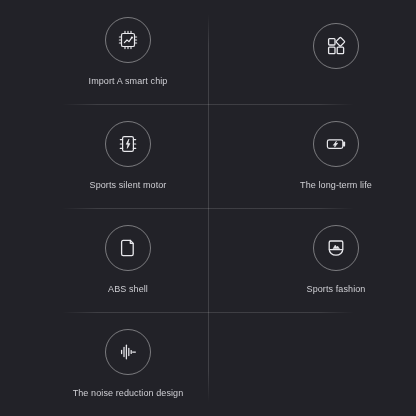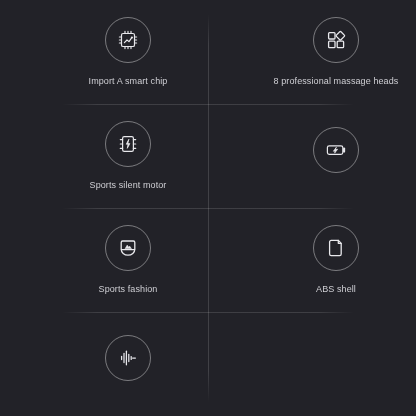--- a/index.html
+++ b/index.html
@@ -126,21 +126,20 @@
       <div class="icon-circle">
         <span>
           <svg width="24" height="24" viewBox="0 0 24 24" fill="none" stroke="#e8e8ec" stroke-width="1.3" stroke-linejoin="round">
             <rect x="4.6" y="4.6" width="6.4" height="6.4" rx="0.9"></rect>
             <rect x="4.6" y="13.2" width="6.4" height="6.4" rx="0.9"></rect>
             <rect x="13.2" y="13.2" width="6.4" height="6.4" rx="0.9"></rect>
             <rect x="13.1" y="4.5" width="6.5" height="6.5" rx="0.9" transform="rotate(45 16.35 7.75)"></rect>
           </svg>
         </span>
       </div>
-      <div class="cell-label">8 professional massage heads</div>
     </div>
   </div>
 
   <div class="cell">
     <div class="cell-inner">
       <div class="icon-circle">
         <span>
           <svg width="24" height="24" viewBox="0 0 24 24" fill="none" stroke="#e8e8ec" stroke-width="1.2" stroke-linecap="round" stroke-linejoin="round">
             <rect x="6.6" y="4.6" width="10.8" height="14.8" rx="1.6"></rect>
             <path d="M4.3 7.6h2.3M4.3 12h2.3M4.3 16.4h2.3"></path>
@@ -157,65 +156,67 @@
     <div class="cell-inner">
       <div class="icon-circle">
         <span>
           <svg width="24" height="24" viewBox="0 0 24 24" fill="none" stroke="#e8e8ec" stroke-width="1.2" stroke-linecap="round" stroke-linejoin="round">
             <rect x="3.4" y="7.8" width="15.4" height="8.6" rx="1.8"></rect>
             <path d="M20.1 10.6v3.0" stroke-width="2.1"></path>
             <path d="M12.2 9.5 L9.4 13.2 L11.4 13.2 L10.6 15.1 L13.6 11.3 L11.6 11.3 Z" fill="#e8e8ec" stroke="#e8e8ec" stroke-width="0.7"></path>
           </svg>
         </span>
       </div>
+      <div class="cell-label">The long-term life</div>
+    </div>
+  </div>
+
+  <div class="cell">
+    <div class="cell-inner">
+      <div class="icon-circle">
+        <span>
+          <svg width="24" height="24" viewBox="0 0 24 24" fill="none" stroke="#e8e8ec" stroke-width="1.3" stroke-linecap="round" stroke-linejoin="round">
+            <path d="M7.2 4.4 H14.4 L17.2 7.4 V18.0 C17.2 18.9 16.5 19.6 15.6 19.6
+                     H7.2 C6.3 19.6 5.6 18.9 5.6 18.0 V6.0 C5.6 5.1 6.3 4.4 7.2 4.4 Z"></path>
+            <path d="M14.3 4.5 V7.3 H17.1"></path>
+          </svg>
+        </span>
+      </div>
+      <div class="cell-label">ABS shell</div>
     </div>
   </div>
 
   <div class="cell">
     <div class="cell-inner">
       <div class="icon-circle">
         <span>
           <svg width="24" height="24" viewBox="0 0 24 24" fill="none" stroke="#e8e8ec" stroke-width="1.3" stroke-linecap="round" stroke-linejoin="round">
             <path d="M5.2 6.4 C5.2 5.6 5.8 5.0 6.6 5.0 H17.4 C18.2 5.0 18.8 5.6 18.8 6.4
                      V13.2 C18.8 16.6 15.8 19.2 12 19.2 C8.2 19.2 5.2 16.6 5.2 13.2 Z"></path>
             <path d="M5.4 13.6 H18.6"></path>
             <path d="M9.3 12.4 L11.2 9.2 L12.7 11.3 L13.7 10.2 L15.2 12.4 Z" fill="#e8e8ec" stroke="#e8e8ec" stroke-width="0.7"></path>
           </svg>
         </span>
       </div>
       <div class="cell-label">Sports fashion</div>
-    </div>
-  </div>
-
-  <div class="cell">
-    <div class="cell-inner">
-      <div class="icon-circle">
-        <span>
-          <svg width="24" height="24" viewBox="0 0 24 24" fill="none" stroke="#e8e8ec" stroke-width="1.3" stroke-linecap="round" stroke-linejoin="round">
-            <path d="M7.2 4.4 H14.4 L17.2 7.4 V18.0 C17.2 18.9 16.5 19.6 15.6 19.6
-                     H7.2 C6.3 19.6 5.6 18.9 5.6 18.0 V6.0 C5.6 5.1 6.3 4.4 7.2 4.4 Z"></path>
-            <path d="M14.3 4.5 V7.3 H17.1"></path>
-          </svg>
-        </span>
-      </div>
-      <div class="cell-label">ABS shell</div>
     </div>
   </div>
 
 
   <div class="cell">
     <div class="cell-inner">
       <div class="icon-circle">
         <span>
           <svg width="24" height="24" viewBox="0 0 24 24" fill="none" stroke="#e8e8ec" stroke-width="1.25" stroke-linecap="round">
             <path d="M5.6 10.4 V13.6"></path>
             <path d="M8.0 7.4 V16.6"></path>
             <path d="M10.4 5.2 V18.8"></path>
             <path d="M12.8 8.4 V15.6"></path>
             <path d="M15.2 10.6 V13.4"></path>
             <path d="M16.6 12.0 H19.4"></path>
           </svg>
         </span>
       </div>
+      <div class="cell-label">The noise reduction design</div>
     </div>
   </div>
 
 </div>
 
 </body></html>

